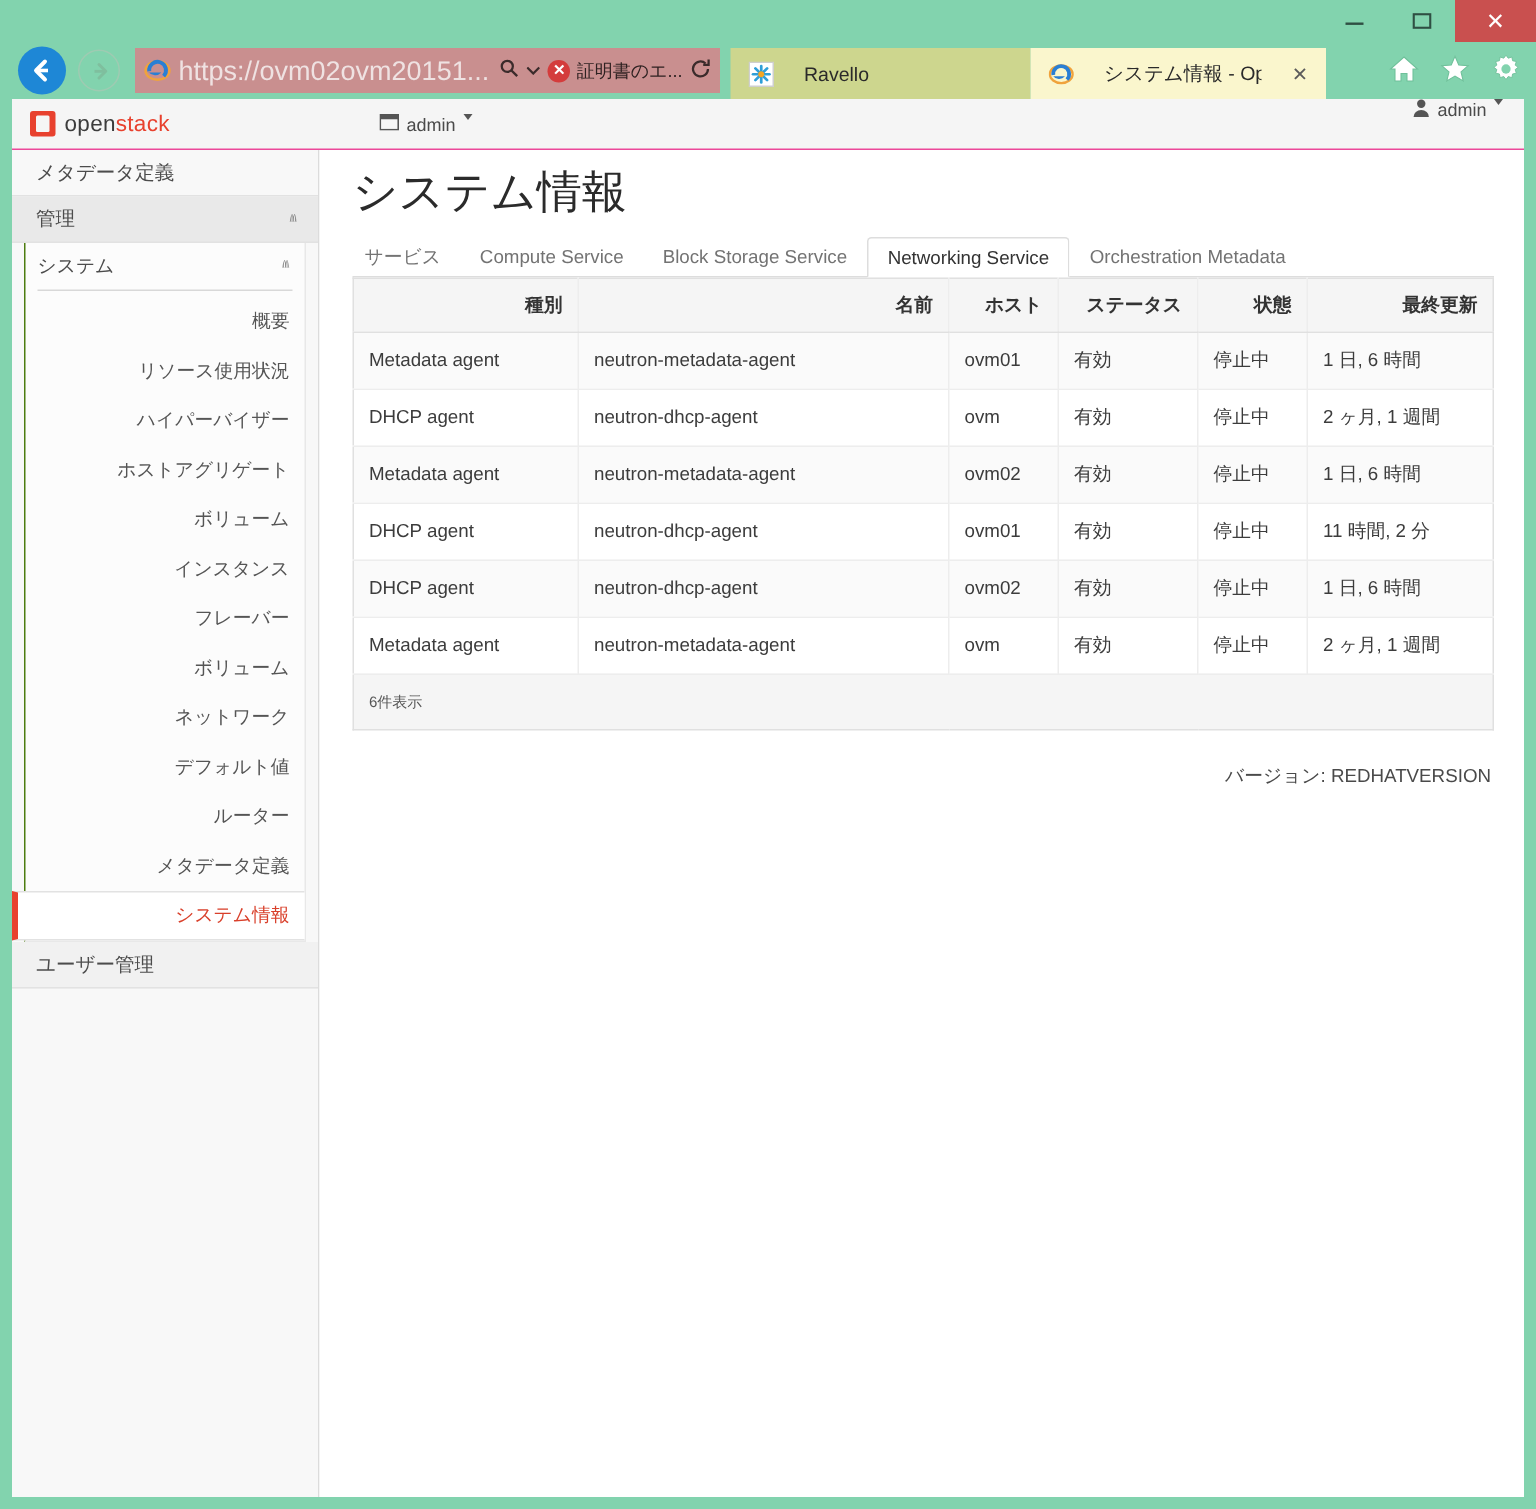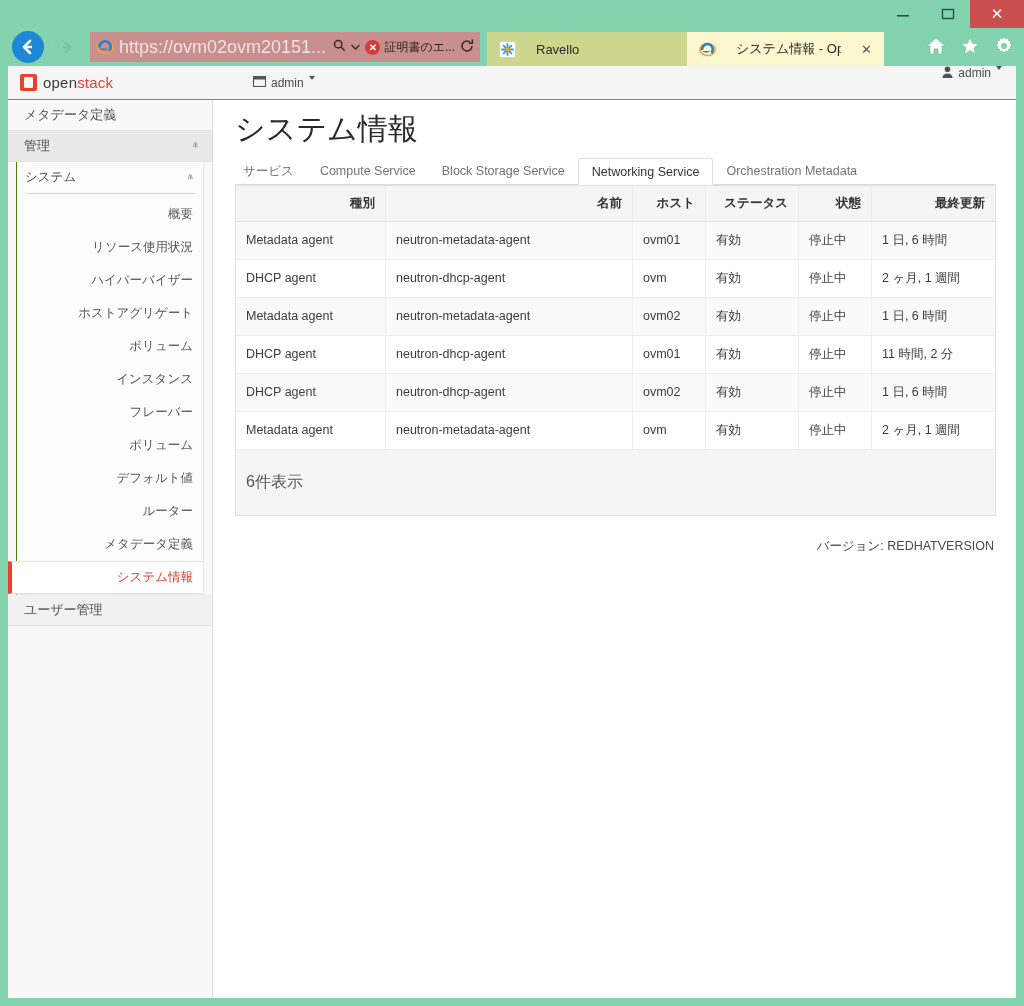--- a/index.html
+++ b/index.html
@@ -173,21 +173,21 @@
     font-size: 12.5px;
   }
   #agents-table thead th:last-child { border-right: 0; }
   #agents-table tbody td {
     padding: 10px 10px; color: #3c3c3c; border-bottom: 1px solid #ededed;
     border-right: 1px solid #ededed;
   }
   #agents-table tbody td:last-child { border-right: 0; }
   #agents-table tbody tr:nth-child(odd) { background: #fafafa; }
   #agents-table tbody tr:nth-child(even) { background: #ffffff; }
-  #table-footer { background: #f5f5f5; padding: 22px 10px; font-size: 16px; color: #555; }
+  #table-footer { background: #f5f5f5; padding: 11px 10px; font-size: 10px; color: #555; }
 
   #version-line { text-align: right; font-size: 12.5px; color: #4a4a4a; padding: 22px 2px 0 0; }
 
   .col-kind { width: 150px; }
   .col-name { width: 247px; }
   .col-host { width: 73px; }
   .col-status { width: 93px; }
   .col-state { width: 73px; }
 </style>
 </head>
@@ -380,20 +380,23 @@
           <div class="side-item">
               <span>インスタンス</span>
             </div>
           <div class="side-item">
               <span>フレーバー</span>
             </div>
           <div class="side-item">
               <span>ボリューム</span>
             </div>
           <div class="side-item">
+              <span>ネットワーク</span>
+            </div>
+          <div class="side-item">
               <span>デフォルト値</span>
             </div>
           <div class="side-item">
               <span>ルーター</span>
             </div>
           <div class="side-item">
               <span>メタデータ定義</span>
             </div>
           <div class="side-item active">
               <span>システム情報</span>

